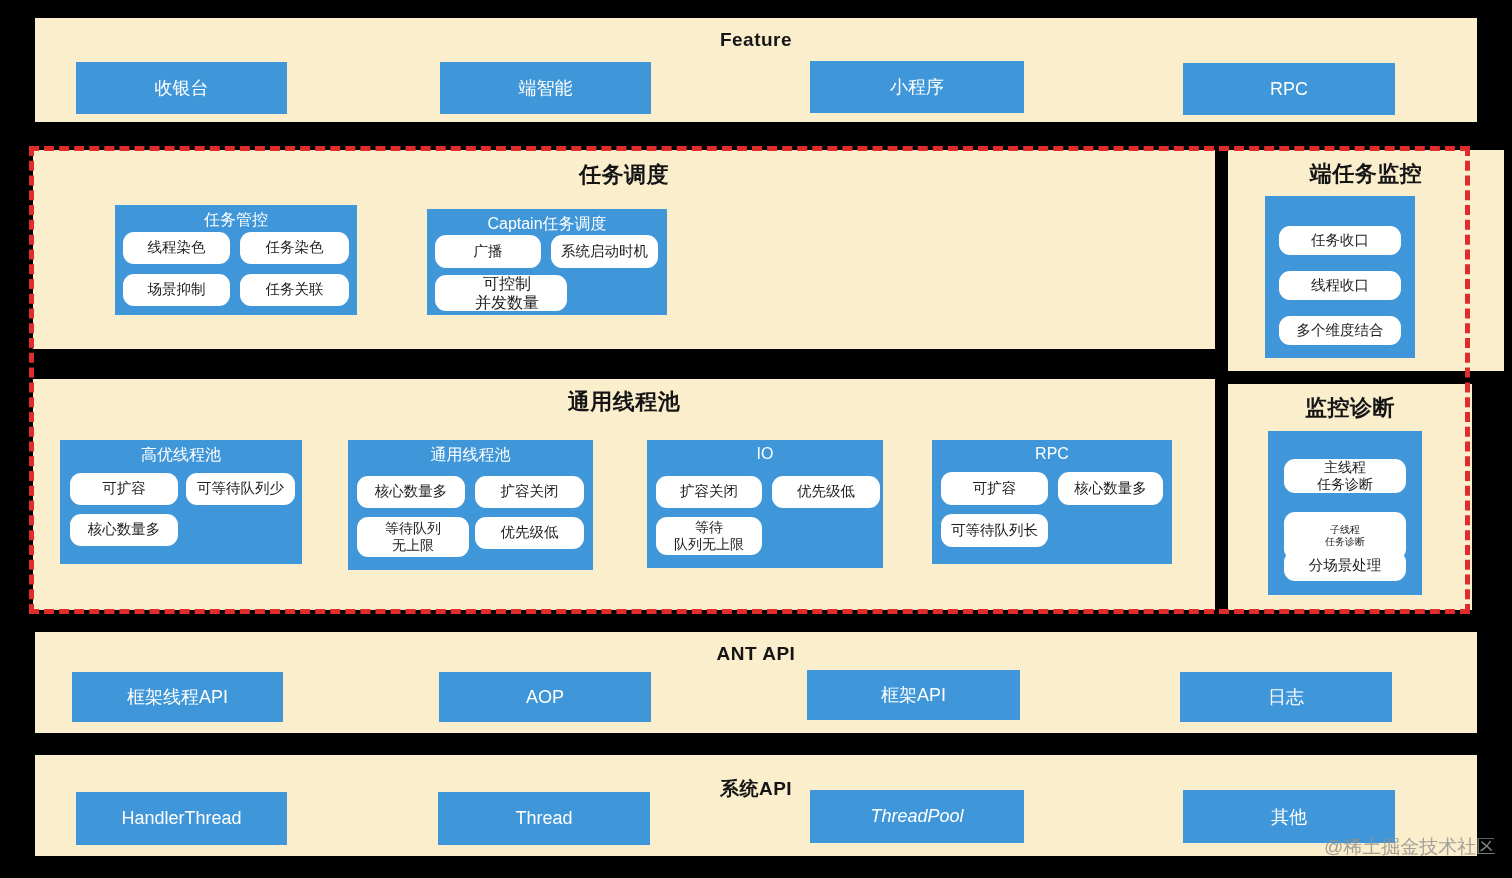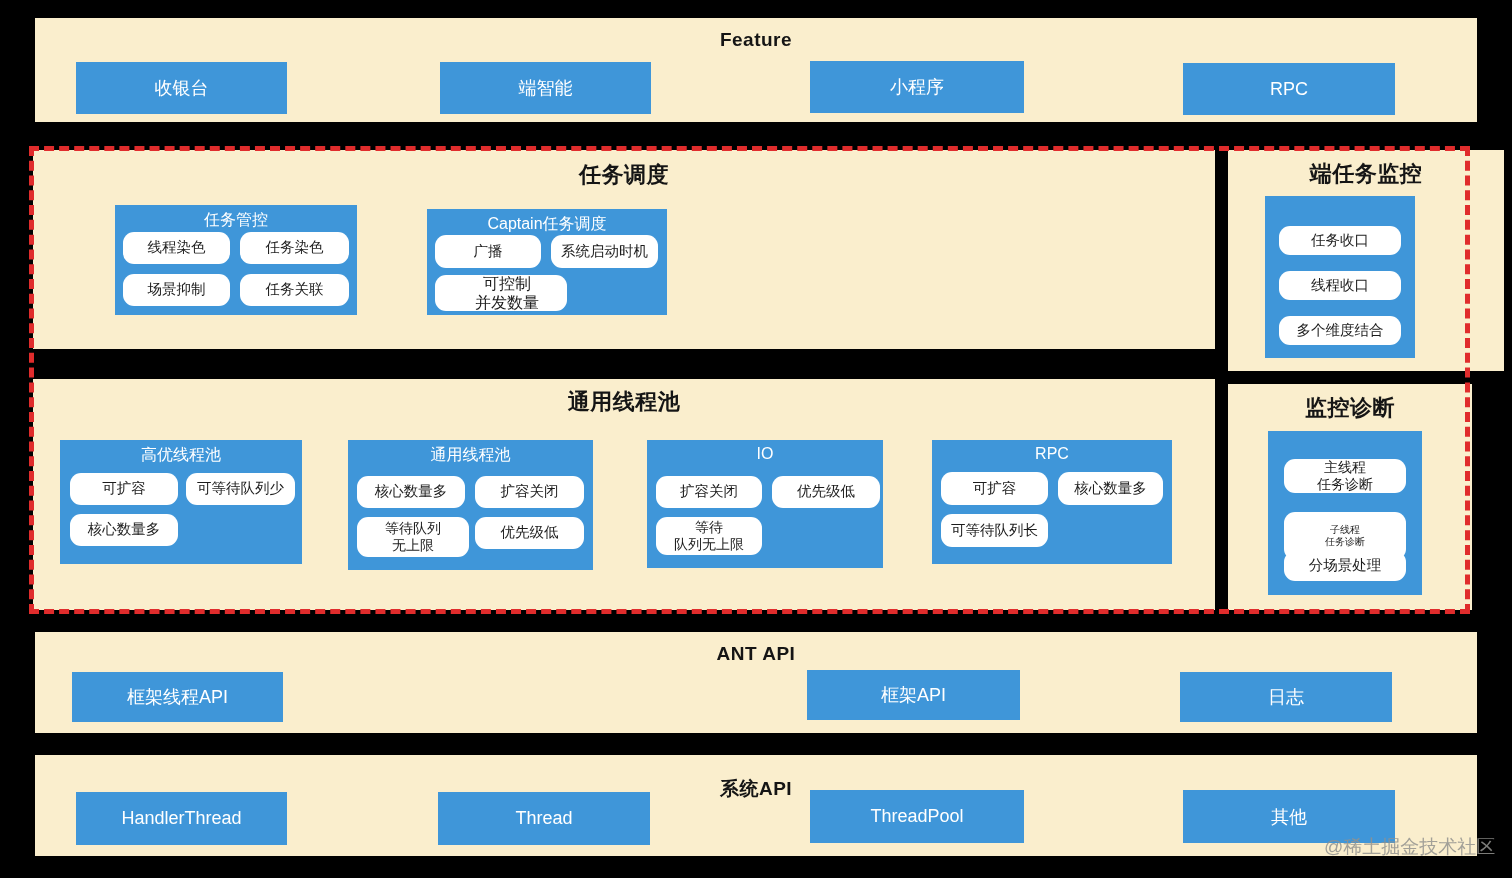--- a/index.html
+++ b/index.html
@@ -124,27 +124,28 @@
 任务诊断</div>
       <div class="chip" style="left:16px;top:73px;width:122px;height:48px;font-size:10px;margin-top:8px;">子线程
 任务诊断</div>
       <div class="chip" style="left:16px;top:120px;width:122px;height:30px;">分场景处理</div>
     </div>
   </section>
 
   <section class="panel" style="left:35px;top:632px;width:1442px;height:101px;">
     <div class="sec-title outer-title" style="top:11px;">ANT API</div>
     <div class="bigbtn" style="left:37px;top:40px;width:211px;height:50px;">框架线程API</div>
+    <div class="bigbtn" style="left:404px;top:40px;width:212px;height:50px;">AOP</div>
     <div class="bigbtn" style="left:772px;top:38px;width:213px;height:50px;">框架API</div>
     <div class="bigbtn" style="left:1145px;top:40px;width:212px;height:50px;">日志</div>
   </section>
 
   <section class="panel" style="left:35px;top:755px;width:1442px;height:101px;">
     <div class="sec-title outer-title" style="top:21px;">系统API</div>
     <div class="bigbtn" style="left:41px;top:37px;width:211px;height:53px;">HandlerThread</div>
     <div class="bigbtn" style="left:403px;top:37px;width:212px;height:53px;">Thread</div>
-    <div class="bigbtn" style="left:775px;top:35px;width:214px;height:53px;">ThreadPool</div>
+    <div class="bigbtn" style="left:775px;top:35px;width:214px;height:53px;font-style:italic;">ThreadPool</div>
     <div class="bigbtn" style="left:1148px;top:35px;width:212px;height:53px;">其他</div>
   </section>
 
   <div class="watermark">@稀土掘金技术社区</div>
 
 </div>
 
 </body></html>

